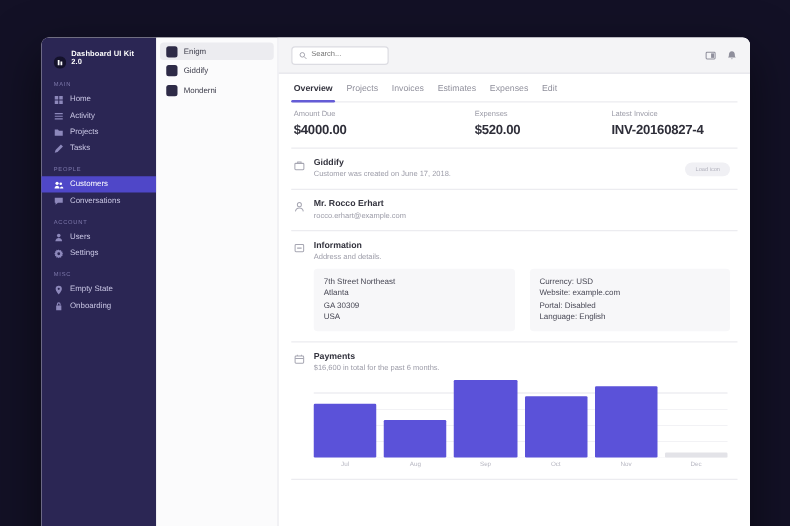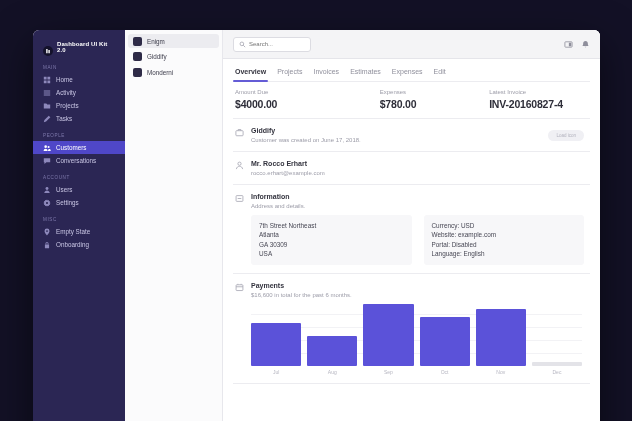--- a/index.html
+++ b/index.html
@@ -261,21 +261,21 @@
           <div class="tab">Edit</div>
         </div>
 
       <div class="stats" id="stats">
           <div class="stat">
             <div class="stat-label">Amount Due</div>
             <div class="stat-value">$4000.00</div>
           </div>
           <div class="stat">
             <div class="stat-label">Expenses</div>
-            <div class="stat-value">$780.00</div>
+            <div class="stat-value">$520.00</div>
           </div>
           <div class="stat">
             <div class="stat-label">Latest Invoice</div>
             <div class="stat-value">INV-20160827-4</div>
           </div>
         </div>
 
       <div class="section">
         <span class="sec-ic">
             <svg viewBox="0 0 10 10">

